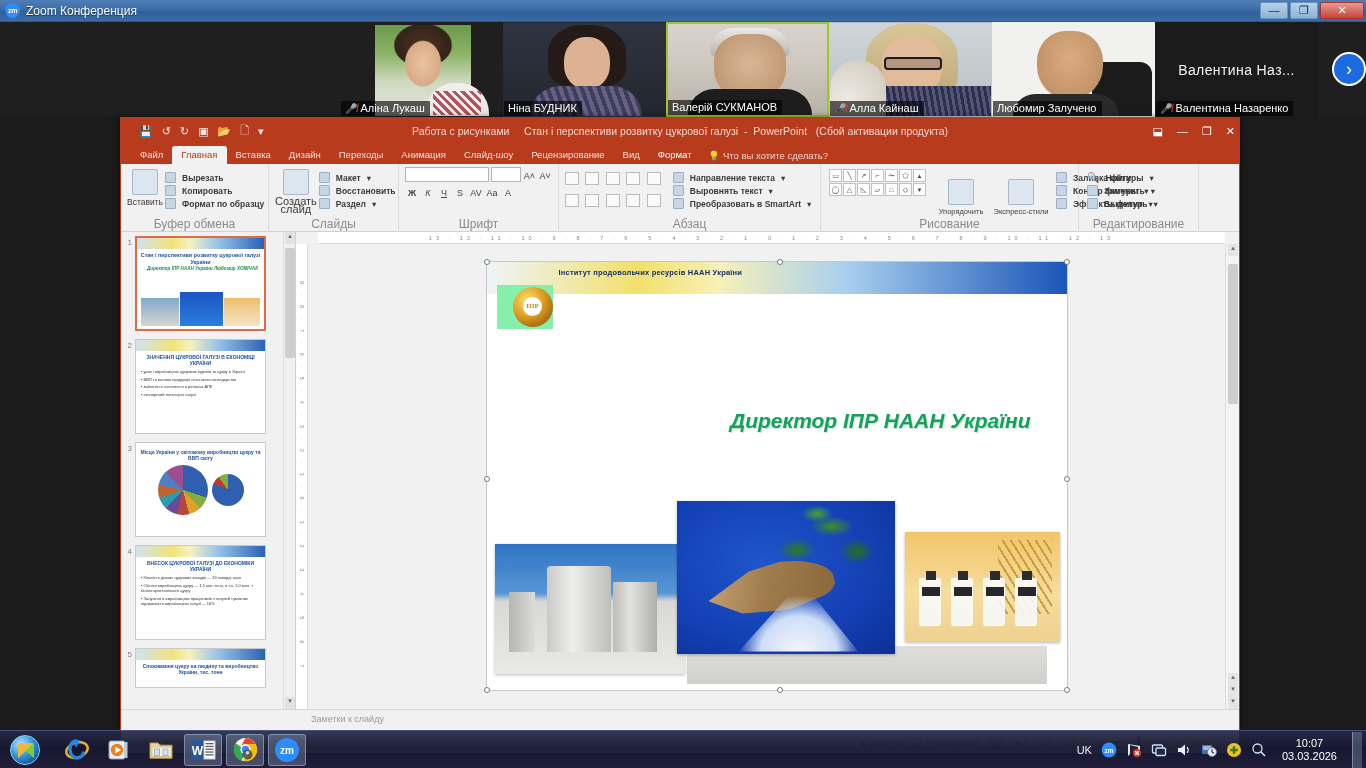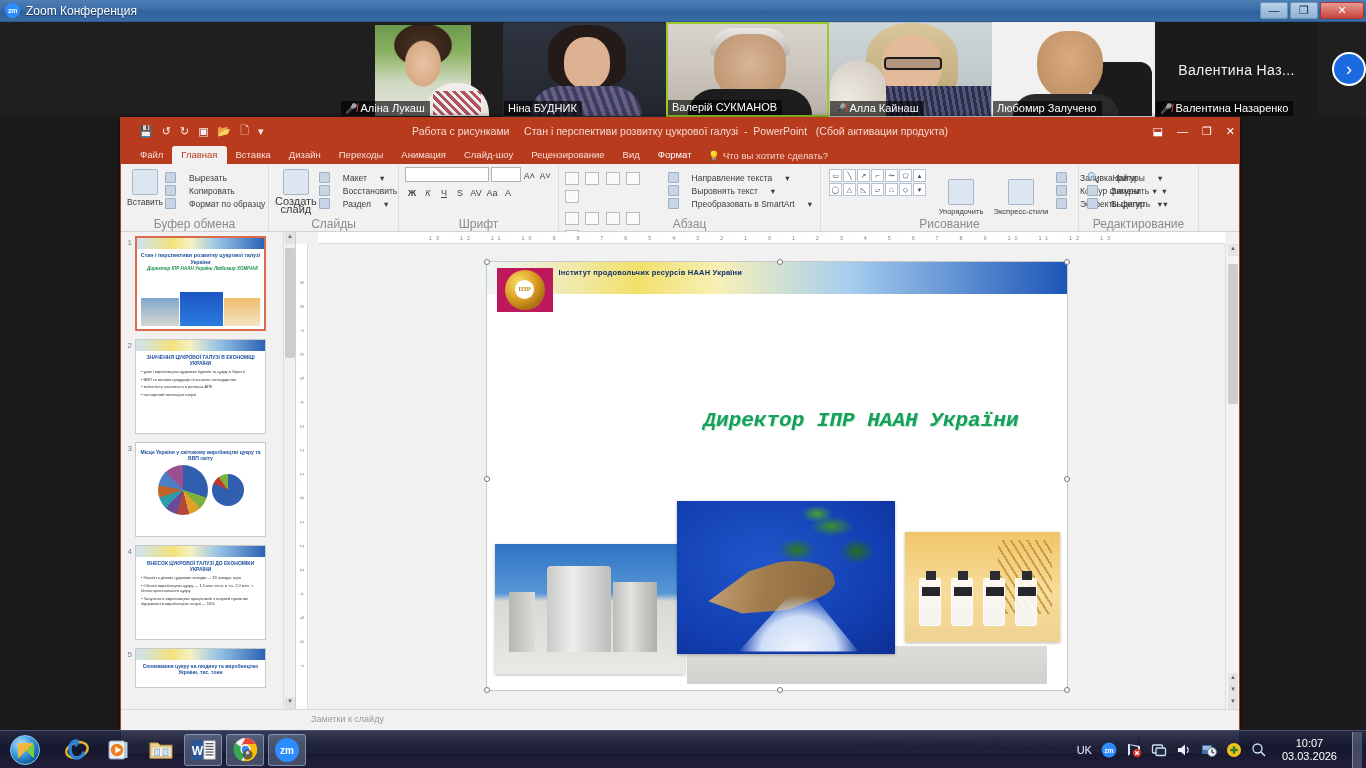--- a/index.html
+++ b/index.html
@@ -207,22 +207,22 @@
   .ribbon {
     height: 68px; background: #f1f1f1; border-bottom: 1px solid #d2d2d2;
     display: flex; position: relative;
   }
   .rgroup { position: relative; border-right: 1px solid #dcdcdc; padding: 3px 6px 0 6px; height: 68px; }
   .rgroup-label {
     position: absolute; bottom: 1px; left: 0; right: 0; text-align: center;
     font-size: 12px; color: #8c8c8c;
   }
   .ritem {
-    display: flex; align-items: center; gap: 13px; font-size: 8.5px;
-    color: #3b3b3b; padding: 1px 2px; cursor: pointer; white-space: nowrap;
+    display: flex; align-items: center; gap: 6px; font-size: 8.5px;
+    color: #3b3b3b; padding: 1px 2px; cursor: pointer; white-space: nowrap; font-weight: bold;
   }
   .ricon {
     width: 11px; height: 11px; display: inline-block;
     background: #c8d5e4; border: 1px solid #9bb0c6; border-radius: 1px;
   }
   .bigbtn {
     display: flex; flex-direction: column; align-items: center;
     font-size: 8.5px; color: #3b3b3b; width: 44px; cursor: pointer; padding-top: 2px;
   }
   .bigbtn .glyph {
@@ -318,22 +318,22 @@
   }
   .slide-handle {
     position: absolute; width: 6px; height: 6px; border: 1px solid #7a7a7a;
     background: #fff; border-radius: 50%;
   }
   .slide-banner {
     position: absolute; left: 0; top: 0; width: 100%; height: 32px;
     background: linear-gradient(to right, #eef4fa 0%, #f2e06b 26%, #f7f0b8 40%, #a8cfee 62%, #1b55b8 100%);
   }
   .slide-logo {
-    position: absolute; left: 10px; top: 6px; width: 56px; height: 44px;
-    background: #be185d; display: flex; align-items: center; justify-content: center;
+    position: absolute; left: 10px; top: 23px; width: 56px; height: 44px;
+    background: #86efac; display: flex; align-items: center; justify-content: flex-end;
   }
   .logo-circle {
     width: 40px; height: 40px; border-radius: 50%;
     background: radial-gradient(circle at 35% 32%, #f6e06a 0%, #e0a126 42%, #a86f12 74%, #f0d25e 100%);
     display: flex; align-items: center; justify-content: center;
   }
   .logo-inner {
     width: 19px; height: 19px; border-radius: 50%; background: #fff;
     color: #c08a14; font-size: 7px; font-weight: bold; line-height: 19px; text-align: center;
     font-family: "Liberation Serif", serif;
@@ -342,22 +342,22 @@
     position: absolute; left: 72px; top: 6px; font-size: 7.5px;
     color: #14306b; font-weight: bold; letter-spacing: .2px;
   }
   .slide-title {
     position: absolute; left: 24px; right: 18px; top: 58px;
     text-align: center; font-family: "Liberation Serif", serif;
     font-size: 30px; font-weight: bold; color: #1b63b0; line-height: 38px;
     text-shadow: 1px 1px 0 #bcd6ee;
   }
   .slide-sub {
-    position: absolute; right: 48px; top: 145px; text-align: center;
-    font-family: Liberation Mono, monospace; font-style: italic; font-weight: bold;
+    position: absolute; right: 36px; top: 145px; text-align: center;
+    font-family: Liberation Sans, sans-serif; font-style: italic; font-weight: bold;
     font-size: 21px; color: #17a05a; line-height: 28px;
     text-shadow: 1px 1px 0 #c4e8d4;
   }
   .slide-photos { position: absolute; left: 0; bottom: 6px; width: 100%; height: 165px; }
   .ph {
     position: absolute; box-shadow: 0 1px 3px rgba(0,0,0,.28);
   }
   .ph-plant {
     left: 8px; bottom: 10px; width: 190px; height: 130px;
     background: linear-gradient(to bottom, #2f74c4 0%, #5796d6 38%, #d8d8d4 44%, #e9e9e5 100%);

